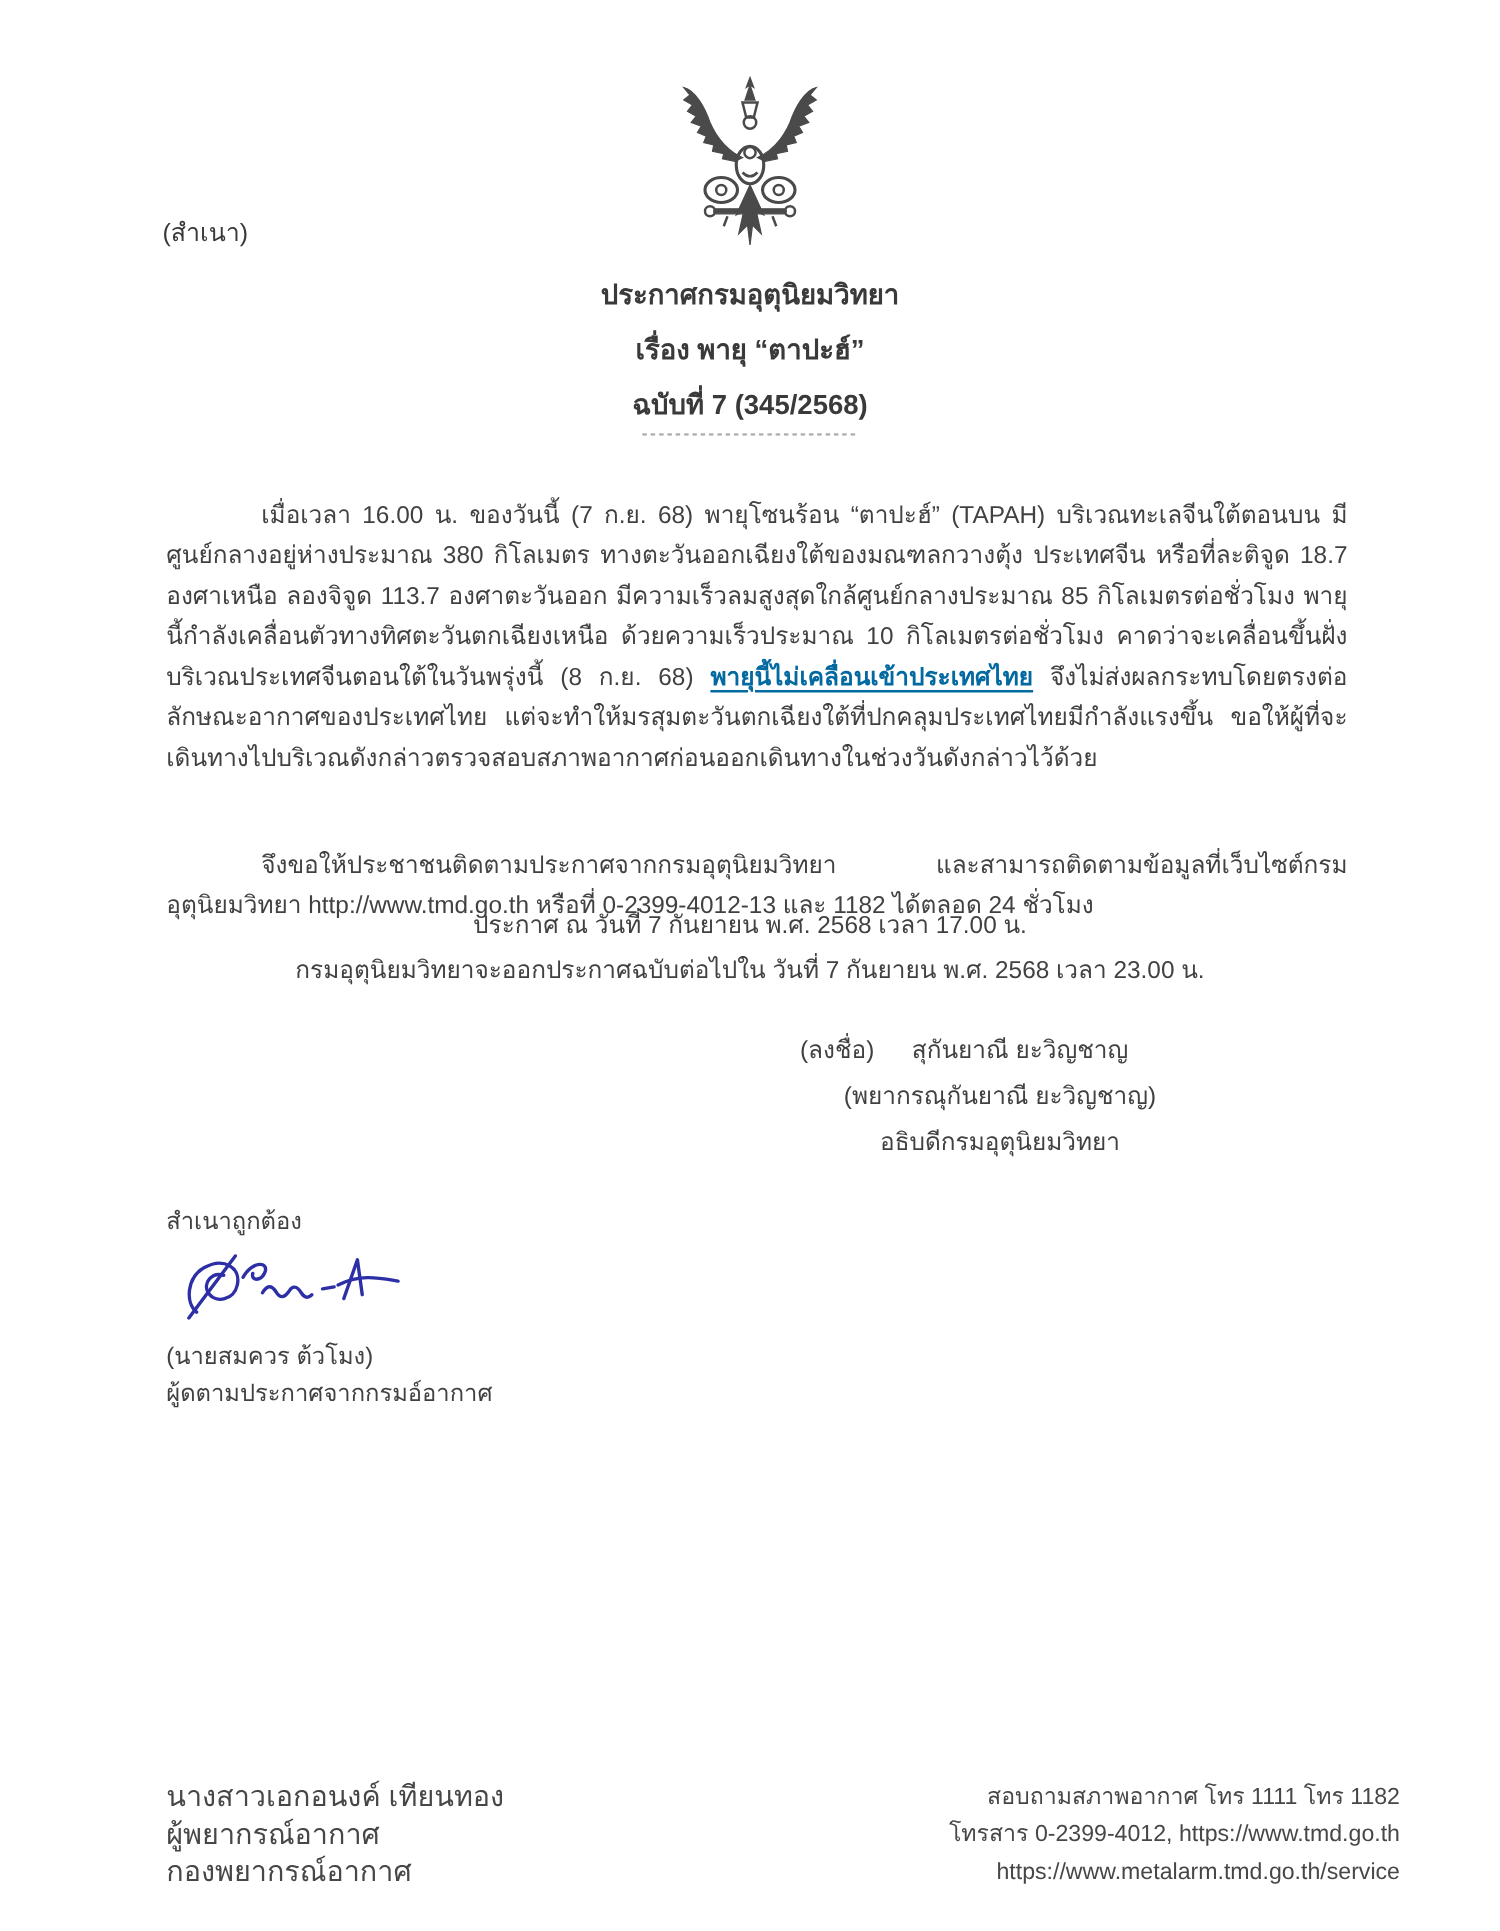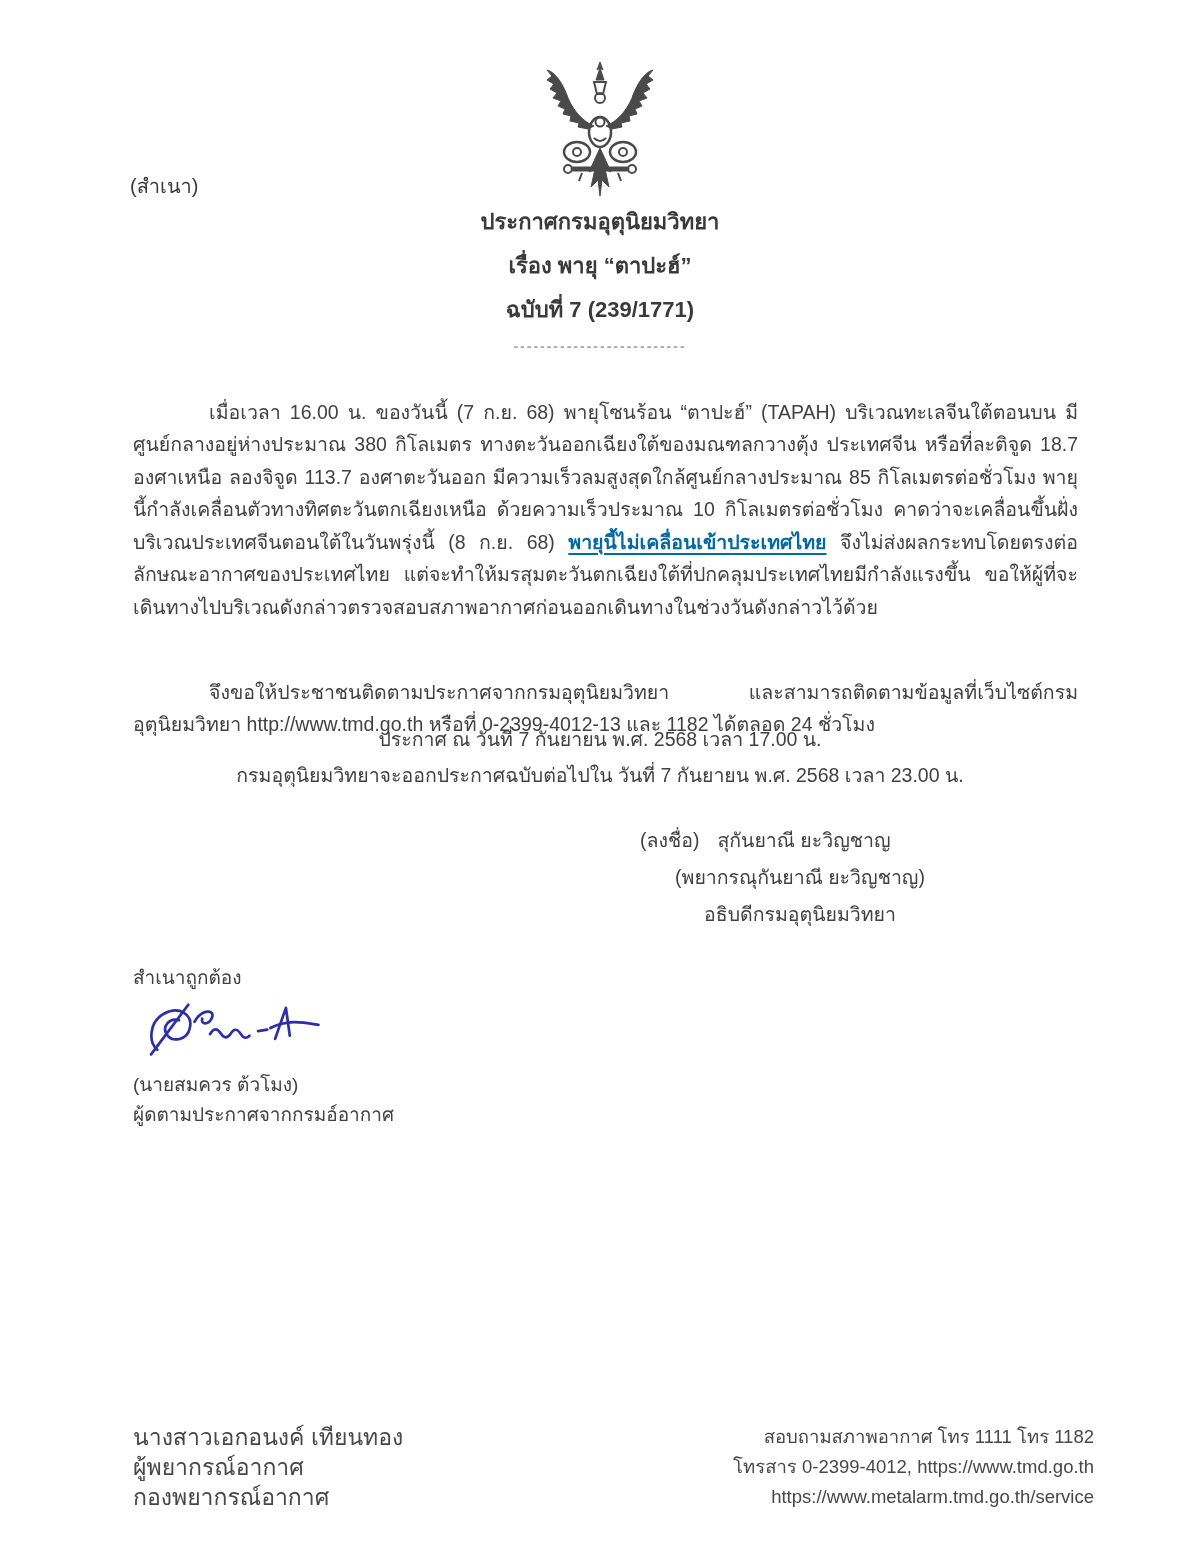--- a/index.html
+++ b/index.html
@@ -12,21 +12,21 @@
     overflow:hidden;
   }
   .copy-label{
     position:absolute;left:130px;top:170px;
     font-size:20px;color:#3a3a3a;
   }
   .emblem{
     position:absolute;left:540px;top:60px;width:120px;height:146px;
   }
   .title-block{
-    position:absolute;left:0;top:200px;width:1200px;
+    position:absolute;left:0;top:214px;width:1200px;
     text-align:center;font-weight:bold;color:#3a3a3a;
     font-size:22px;line-height:44px;
   }
   .separator{
     position:absolute;left:0;top:338px;width:1200px;
     text-align:center;color:#a9a9a9;font-size:14px;
     letter-spacing:2px;font-weight:bold;
   }
   .body-par{
     position:absolute;left:133px;width:945px;
@@ -43,33 +43,33 @@
   .center-line{
     position:absolute;left:0;width:1200px;text-align:center;
     font-size:19.5px;color:#414141;
   }
   .issued{top:724px;}
   .next-issue{top:760px;}
   .sign-block{
     position:absolute;left:600px;top:822px;width:400px;
     font-size:19.5px;line-height:37px;color:#414141;
   }
-  .sign-row{display:flex;gap:18px;padding-left:40px;}
+  .sign-row{display:flex;gap:30px;padding-left:40px;}
   .sign-center{text-align:center;}
   .cert-block{
     position:absolute;left:133px;top:963px;
     font-size:19px;line-height:30px;color:#414141;
   }
   .cert-sig{display:block;margin:4px 0 2px 6px;}
   .footer-left{
     position:absolute;left:133px;top:1422px;
     font-size:23px;line-height:30px;color:#474747;
   }
   .footer-right{
-    position:absolute;right:106px;top:1422px;
+    position:absolute;right:80px;top:1422px;
     font-size:18.5px;line-height:30px;color:#474747;
     text-align:right;
   }
 </style>
 </head>
 <body>
 
 <div class="page">
 
   <div class="copy-label">(สำเนา)</div>
@@ -101,21 +101,21 @@
         <circle cx="28" cy="109" r="4" fill="none" stroke-width="2"></circle>
         <circle cx="92" cy="109" r="4" fill="none" stroke-width="2"></circle>
         <path d="M42,113 l-3,8 M78,113 l3,8" fill="none" stroke-width="2"></path>
       </g>
     </svg>
   </div>
 
   <div class="title-block">
     <div>ประกาศกรมอุตุนิยมวิทยา</div>
     <div>เรื่อง พายุ “ตาปะฮ์”</div>
-    <div>ฉบับที่ 7 (239/1771)</div>
+    <div>ฉบับที่ 7 (345/2568)</div>
   </div>
 
   <div class="separator">--------------------------</div>
 
   <p class="body-par par1"><span>เมื่อเวลา 16.00 น. ของวันนี้ (7 ก.ย. 68) พายุโซนร้อน “ตาปะฮ์” (TAPAH) บริเวณทะเลจีนใต้ตอนบน มีศูนย์กลางอยู่ห่างประมาณ 380 กิโลเมตร ทางตะวันออกเฉียงใต้ของมณฑลกวางตุ้ง ประเทศจีน หรือที่ละติจูด 18.7 องศาเหนือ ลองจิจูด 113.7 องศาตะวันออก มีความเร็วลมสูงสุดใกล้ศูนย์กลางประมาณ 85 กิโลเมตรต่อชั่วโมง พายุนี้กำลังเคลื่อนตัวทางทิศตะวันตกเฉียงเหนือ ด้วยความเร็วประมาณ 10 กิโลเมตรต่อชั่วโมง คาดว่าจะเคลื่อนขึ้นฝั่งบริเวณประเทศจีนตอนใต้ในวันพรุ่งนี้ (8 ก.ย. 68) </span><span class="bold-underline">พายุนี้ไม่เคลื่อนเข้าประเทศไทย</span><span> จึงไม่ส่งผลกระทบโดยตรงต่อลักษณะอากาศของประเทศไทย แต่จะทำให้มรสุมตะวันตกเฉียงใต้ที่ปกคลุมประเทศไทยมีกำลังแรงขึ้น ขอให้ผู้ที่จะเดินทางไปบริเวณดังกล่าวตรวจสอบสภาพอากาศก่อนออกเดินทางในช่วงวันดังกล่าวไว้ด้วย</span></p>
 
   <p class="body-par par2">จึงขอให้ประชาชนติดตามประกาศจากกรมอุตุนิยมวิทยา และสามารถติดตามข้อมูลที่เว็บไซต์กรมอุตุนิยมวิทยา http://www.tmd.go.th หรือที่ 0-2399-4012-13 และ 1182 ได้ตลอด 24 ชั่วโมง</p>
 
   <div class="center-line issued">ประกาศ ณ วันที่ 7 กันยายน พ.ศ. 2568 เวลา 17.00 น.</div>
   <div class="center-line next-issue">กรมอุตุนิยมวิทยาจะออกประกาศฉบับต่อไปใน วันที่ 7 กันยายน พ.ศ. 2568 เวลา 23.00 น.</div>

